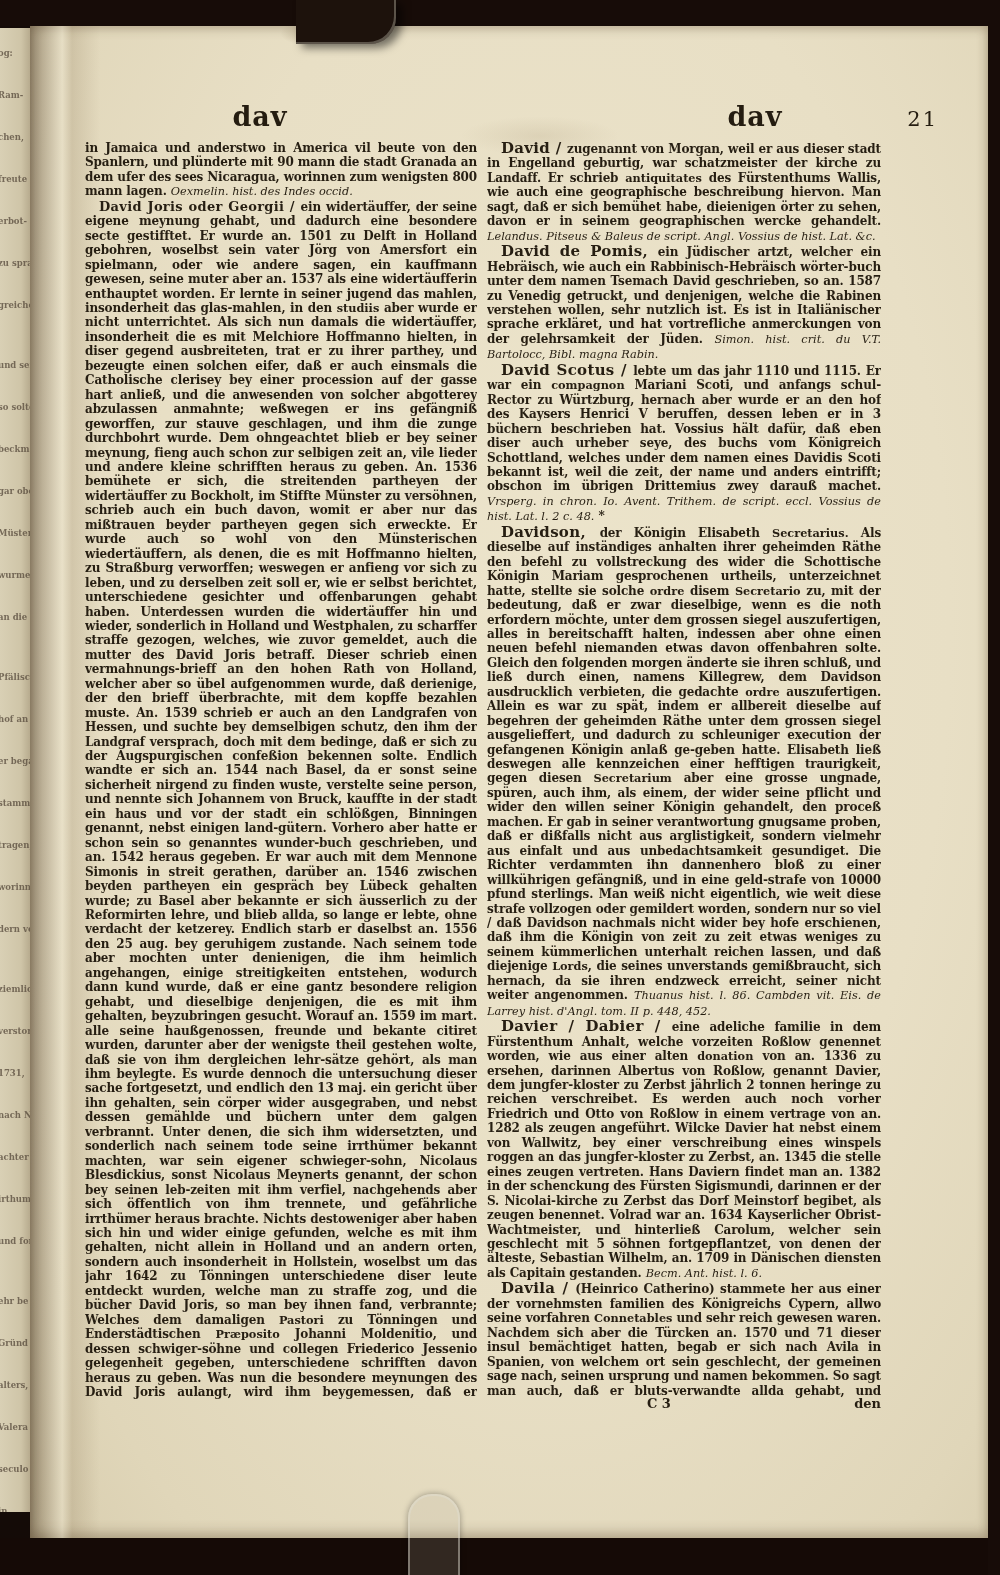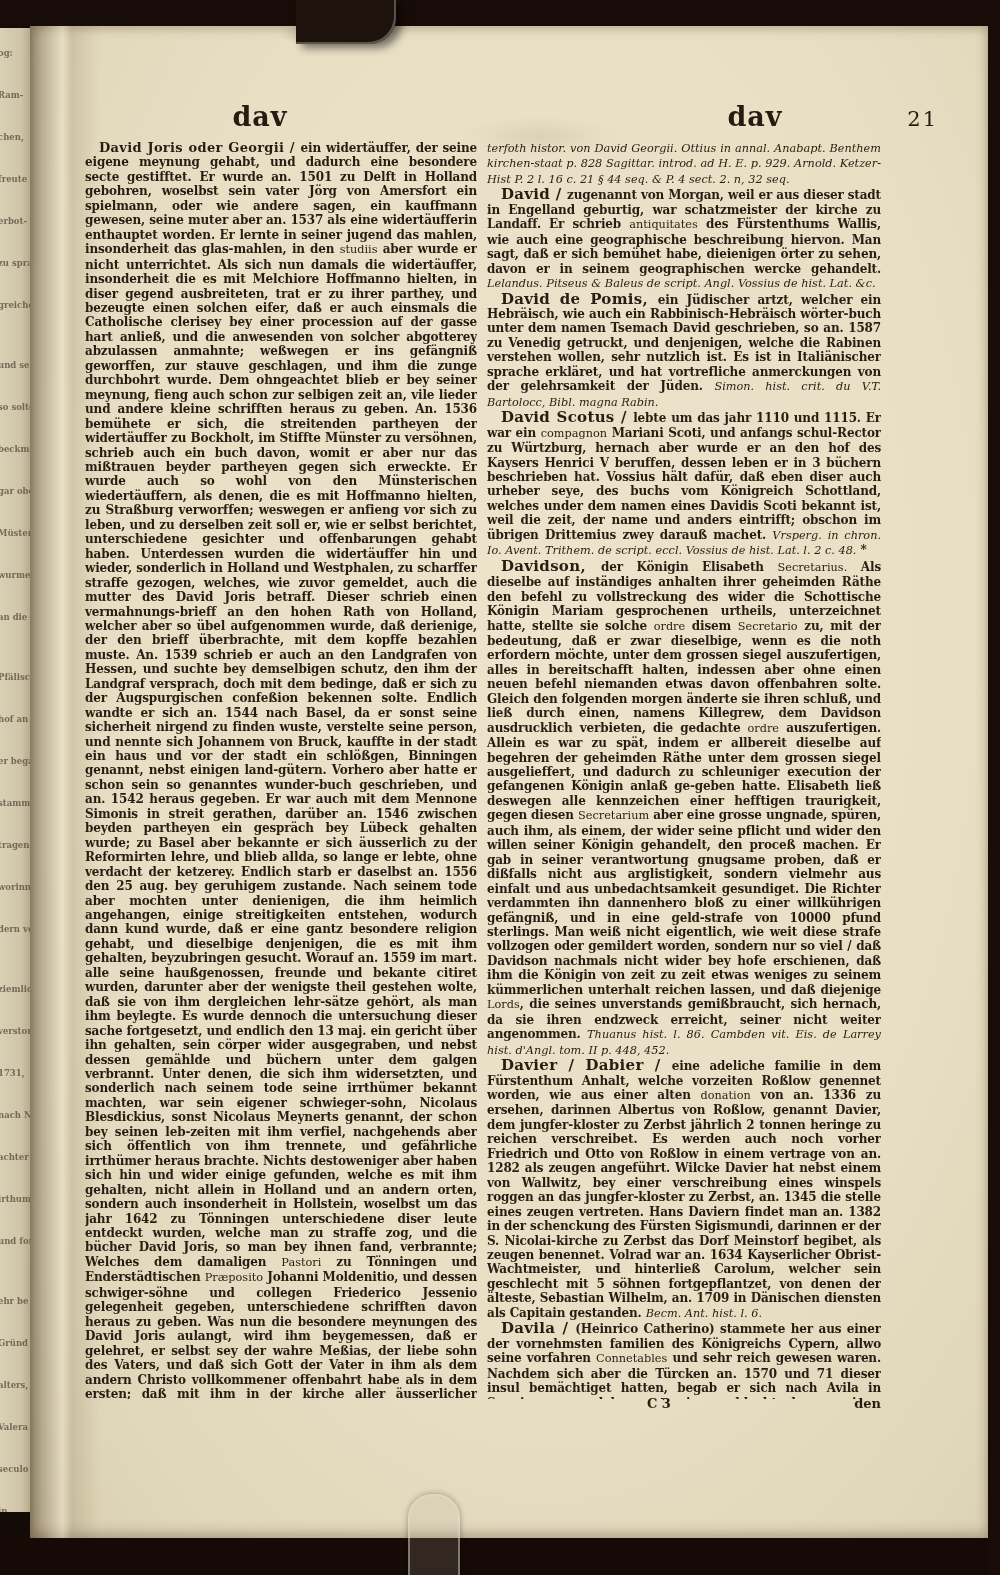--- a/index.html
+++ b/index.html
@@ -67,21 +67,21 @@
     text-align:justify;text-align-last:left;
     font-weight:bold;letter-spacing:-0.15px;
   }
   .col.left{left:85px;width:392px;}
   .col.right{left:487px;width:394px;}
   .col p{margin:0;padding:0;text-indent:14px;}
   .col p.noindent{text-indent:0;}
   .lead{font-size:15px;letter-spacing:.3px;}
   .lead.xl{font-size:13px;}
   .cite{font-weight:normal;font-style:italic;font-size:11.3px;letter-spacing:0;}
-  .ant{font-weight:normal;font-size:11.3px;letter-spacing:0;}
+  .ant{font-weight:bold;font-size:11.3px;letter-spacing:0;}
   .footer-row{
     position:absolute;left:487px;top:1396px;width:394px;height:18px;
     color:#261e12;font-weight:bold;font-size:13px;
   }
   .footer-row .sig{position:absolute;left:160px;text-align:center;}
   .footer-row .catch{position:absolute;right:0;}
 </style>
 </head>
 <body>
 
@@ -126,24 +126,24 @@
     <span class="frag" style="margin-top: 16px;">Valera</span>
     <span class="frag" style="margin-top: 16px;">seculo</span>
     <span class="frag" style="margin-top: 16px;">in</span>
   </div>
 
 <div class="running left">dav</div>
 <div class="running right">dav</div>
 <div class="pagenum">21</div>
 
 <div class="col left" id="col-left">
+    <p class="noindent"><span>in Jamaica und anderstwo in America vil beute von den Spanlern, und plünderte mit 90 mann die stadt Granada an dem ufer des sees Nicaragua, worinnen zum wenigsten 800 mann lagen. </span><span class="cite">Oexmelin. hist. des Indes occid.</span></p>
     <p><span class="lead xl">David Joris oder Georgii / </span><span>ein widertäuffer, der seine eigene meynung gehabt, und dadurch eine besondere secte gestifftet. Er wurde an. 1501 zu Delft in Holland gebohren, woselbst sein vater Jörg von Amersfort ein spielmann, oder wie andere sagen, ein kauffmann gewesen, seine muter aber an. 1537 als eine widertäufferin enthauptet worden. Er lernte in seiner jugend das mahlen, insonderheit das glas-mahlen, in den </span><span class="ant">studiis</span><span> aber wurde er nicht unterrichtet. Als sich nun damals die widertäuffer, insonderheit die es mit Melchiore Hoffmanno hielten, in diser gegend ausbreiteten, trat er zu ihrer parthey, und bezeugte einen solchen eifer, daß er auch einsmals die Catholische clerisey bey einer procession auf der gasse hart anließ, und die anwesenden von solcher abgotterey abzulassen anmahnte; weßwegen er ins gefängniß geworffen, zur stauve geschlagen, und ihm die zunge durchbohrt wurde. Dem ohngeachtet blieb er bey seiner meynung, fieng auch schon zur selbigen zeit an, vile lieder und andere kleine schrifften heraus zu geben. An. 1536 bemühete er sich, die streitenden partheyen der widertäuffer zu Bockholt, im Stiffte Münster zu versöhnen, schrieb auch ein buch davon, womit er aber nur das mißtrauen beyder partheyen gegen sich erweckte. Er wurde auch so wohl von den Münsterischen wiedertäuffern, als denen, die es mit Hoffmanno hielten, zu Straßburg verworffen; weswegen er anfieng vor sich zu leben, und zu derselben zeit soll er, wie er selbst berichtet, unterschiedene gesichter und offenbarungen gehabt haben. Unterdessen wurden die widertäuffer hin und wieder, sonderlich in Holland und Westphalen, zu scharffer straffe gezogen, welches, wie zuvor gemeldet, auch die mutter des David Joris betraff. Dieser schrieb einen vermahnungs-brieff an den hohen Rath von Holland, welcher aber so übel aufgenommen wurde, daß derienige, der den brieff überbrachte, mit dem kopffe bezahlen muste. An. 1539 schrieb er auch an den Landgrafen von Hessen, und suchte bey demselbigen schutz, den ihm der Landgraf versprach, doch mit dem bedinge, daß er sich zu der Augspurgischen confeßion bekennen solte. Endlich wandte er sich an. 1544 nach Basel, da er sonst seine sicherheit nirgend zu finden wuste, verstelte seine person, und nennte sich Johannem von Bruck, kauffte in der stadt ein haus und vor der stadt ein schlößgen, Binningen genannt, nebst einigen land-gütern. Vorhero aber hatte er schon sein so genanntes wunder-buch geschrieben, und an. 1542 heraus gegeben. Er war auch mit dem Mennone Simonis in streit gerathen, darüber an. 1546 zwischen beyden partheyen ein gespräch bey Lübeck gehalten wurde; zu Basel aber bekannte er sich äusserlich zu der Reformirten lehre, und blieb allda, so lange er lebte, ohne verdacht der ketzerey. Endlich starb er daselbst an. 1556 den 25 aug. bey geruhigem zustande. Nach seinem tode aber mochten unter denienigen, die ihm heimlich angehangen, einige streitigkeiten entstehen, wodurch dann kund wurde, daß er eine gantz besondere religion gehabt, und dieselbige denjenigen, die es mit ihm gehalten, beyzubringen gesucht. Worauf an. 1559 im mart. alle seine haußgenossen, freunde und bekante citiret wurden, darunter aber der wenigste theil gestehen wolte, daß sie von ihm dergleichen lehr-sätze gehört, als man ihm beylegte. Es wurde dennoch die untersuchung dieser sache fortgesetzt, und endlich den 13 maj. ein gericht über ihn gehalten, sein cörper wider ausgegraben, und nebst dessen gemählde und büchern unter dem galgen verbrannt. Unter denen, die sich ihm widersetzten, und sonderlich nach seinem tode seine irrthümer bekannt machten, war sein eigener schwieger-sohn, Nicolaus Blesdickius, sonst Nicolaus Meynerts genannt, der schon bey seinen leb-zeiten mit ihm verfiel, nachgehends aber sich öffentlich von ihm trennete, und gefährliche irrthümer heraus brachte. Nichts destoweniger aber haben sich hin und wider einige gefunden, welche es mit ihm gehalten, nicht allein in Holland und an andern orten, sondern auch insonderheit in Hollstein, woselbst um das jahr 1642 zu Tönningen unterschiedene diser leute entdeckt wurden, welche man zu straffe zog, und die bücher David Joris, so man bey ihnen fand, verbrannte; Welches dem damaligen </span><span class="ant">Pastori</span><span> zu Tönningen und Enderstädtischen </span><span class="ant">Præposito</span><span> Johanni Moldenitio, und dessen schwiger-söhne und collegen Friederico Jessenio gelegenheit gegeben, unterschiedene schrifften davon heraus zu geben. Was nun die besondere meynungen des David Joris aulangt, wird ihm beygemessen, daß er gelehret, er selbst sey der wahre Meßias, der liebe sohn des Vaters, und daß sich Gott der Vater in ihm als dem andern Christo vollkommener offenbahrt habe als in dem ersten; daß mit ihm in der kirche aller äusserlicher gottesdienst, predigen und sacramenta aufhören solten; daß weder gute noch böse engel wären, sondern durch jene würden die guten, durch dise aber die bösen gedancken und bewegungen verstanden; daß man seine sünde öffentlich in der kirche beichten müsse; daß man vile weiber nehmen könne, auch eine gemeinschafft aller güter haben solte, und was dergleichen mehr sind. Unter seinen schrifften ist sonderlich berühmt das so genannte </span></p>
   </div>
 <div class="col right" id="col-right">
-    <p class="noindent"><span class="cite">terfoth histor. von David Georgii. Ottius in annal. Anabapt. Benthem kirchen-staat p. 828 Sagittar. introd. ad H. E. p. 929. Arnold. Ketzer-Hist P. 2 l. 16 c. 21 § 44 seq. &amp; P. 4 sect. 2. n, 32 seq.</span></p>
     <p><span class="lead">David / </span><span>zugenannt von Morgan, weil er aus dieser stadt in Engelland geburtig, war schatzmeister der kirche zu Landaff. Er schrieb </span><span class="ant">antiquitates</span><span> des Fürstenthums Wallis, wie auch eine geographische beschreibung hiervon. Man sagt, daß er sich bemühet habe, dieienigen örter zu sehen, davon er in seinem geographischen wercke gehandelt. </span><span class="cite">Lelandus. Pitseus &amp; Baleus de script. Angl. Vossius de hist. Lat. &amp;c.</span></p>
     <p><span class="lead">David de Pomis, </span><span>ein Jüdischer artzt, welcher ein Hebräisch, wie auch ein Rabbinisch-Hebräisch wörter-buch unter dem namen Tsemach David geschrieben, so an. 1587 zu Venedig getruckt, und denjenigen, welche die Rabinen verstehen wollen, sehr nutzlich ist. Es ist in Italiänischer sprache erkläret, und hat vortrefliche anmerckungen von der gelehrsamkeit der Jüden. </span><span class="cite">Simon. hist. crit. du V.T. Bartolocc, Bibl. magna Rabin.</span></p>
     <p><span class="lead">David Scotus / </span><span>lebte um das jahr 1110 und 1115. Er war ein </span><span class="ant">compagnon</span><span> Mariani Scoti, und anfangs schul-Rector zu Würtzburg, hernach aber wurde er an den hof des Kaysers Henrici V beruffen, dessen leben er in 3 büchern beschrieben hat. Vossius hält dafür, daß eben diser auch urheber seye, des buchs vom Königreich Schottland, welches under dem namen eines Davidis Scoti bekannt ist, weil die zeit, der name und anders eintrifft; obschon im übrigen Drittemius zwey darauß machet. </span><span class="cite">Vrsperg. in chron. Io. Avent. Trithem. de script. eccl. Vossius de hist. Lat. l. 2 c. 48.</span><span>   *</span></p>
     <p><span class="lead">Davidson, </span><span>der Königin Elisabeth </span><span class="ant">Secretarius.</span><span> Als dieselbe auf inständiges anhalten ihrer geheimden Räthe den befehl zu vollstreckung des wider die Schottische Königin Mariam gesprochenen urtheils, unterzeichnet hatte, stellte sie solche </span><span class="ant">ordre</span><span> disem </span><span class="ant">Secretario</span><span> zu, mit der bedeutung, daß er zwar dieselbige, wenn es die noth erfordern möchte, unter dem grossen siegel auszufertigen, alles in bereitschafft halten, indessen aber ohne einen neuen befehl niemanden etwas davon offenbahren solte. Gleich den folgenden morgen änderte sie ihren schluß, und ließ durch einen, namens Killegrew, dem Davidson ausdrucklich verbieten, die gedachte </span><span class="ant">ordre</span><span> auszufertigen. Allein es war zu spät, indem er allbereit dieselbe auf begehren der geheimden Räthe unter dem grossen siegel ausgelieffert, und dadurch zu schleuniger execution der gefangenen Königin anlaß ge-geben hatte. Elisabeth ließ deswegen alle kennzeichen einer hefftigen traurigkeit, gegen diesen </span><span class="ant">Secretarium</span><span> aber eine grosse ungnade, spüren, auch ihm, als einem, der wider seine pflicht und wider den willen seiner Königin gehandelt, den proceß machen. Er gab in seiner verantwortung gnugsame proben, daß er dißfalls nicht aus arglistigkeit, sondern vielmehr aus einfalt und aus unbedachtsamkeit gesundiget. Die Richter verdammten ihn dannenhero bloß zu einer willkührigen gefängniß, und in eine geld-strafe von 10000 pfund sterlings. Man weiß nicht eigentlich, wie weit diese strafe vollzogen oder gemildert worden, sondern nur so viel / daß Davidson nachmals nicht wider bey hofe erschienen, daß ihm die Königin von zeit zu zeit etwas weniges zu seinem kümmerlichen unterhalt reichen lassen, und daß diejenige </span><span class="ant">Lords</span><span>, die seines unverstands gemißbraucht, sich hernach, da sie ihren endzweck erreicht, seiner nicht weiter angenommen. </span><span class="cite">Thuanus hist. l. 86. Cambden vit. Eis. de Larrey hist. d'Angl. tom. II p. 448, 452.</span></p>
     <p><span class="lead">Davier / Dabier / </span><span>eine adeliche familie in dem Fürstenthum Anhalt, welche vorzeiten Roßlow genennet worden, wie aus einer alten </span><span class="ant">donation</span><span> von an. 1336 zu ersehen, darinnen Albertus von Roßlow, genannt Davier, dem jungfer-kloster zu Zerbst jährlich 2 tonnen heringe zu reichen verschreibet. Es werden auch noch vorher Friedrich und Otto von Roßlow in einem vertrage von an. 1282 als zeugen angeführt. Wilcke Davier hat nebst einem von Wallwitz, bey einer verschreibung eines winspels roggen an das jungfer-kloster zu Zerbst, an. 1345 die stelle eines zeugen vertreten. Hans Daviern findet man an. 1382 in der schenckung des Fürsten Sigismundi, darinnen er der S. Nicolai-kirche zu Zerbst das Dorf Meinstorf begibet, als zeugen benennet. Volrad war an. 1634 Kayserlicher Obrist-Wachtmeister, und hinterließ Carolum, welcher sein geschlecht mit 5 söhnen fortgepflantzet, von denen der älteste, Sebastian Wilhelm, an. 1709 in Dänischen diensten als Capitain gestanden. </span><span class="cite">Becm. Ant. hist. l. 6.</span></p>
     <p><span class="lead">Davila / </span><span>(Heinrico Catherino) stammete her aus einer der vornehmsten familien des Königreichs Cypern, allwo seine vorfahren </span><span class="ant">Connetables</span><span> und sehr reich gewesen waren. Nachdem sich aber die Türcken an. 1570 und 71 dieser insul bemächtiget hatten, begab er sich nach Avila in Spanien, von welchem ort sein geschlecht, der gemeinen sage nach, seinen ursprung und namen bekommen. So sagt man auch, daß er bluts-verwandte allda gehabt, und verhofft habe / daß dieselben sich seiner annehmen und ihm wiederum aufhelffen würden; allein / nachdem er sich in seiner hoffnung betrogen sahe, gieng er in Franckrich / allwo die vornemsten bediente an Henrici III hofe sich seiner erbarmten, und ihm viel gutes thaten. Er hatte noch einen bruder, (welcher Ludovicus hieß, und vorhin Venetianischer Commendant in der festung Zara gewesen war) nebst 2 schwestern, welche Catharina </span></p>
   </div>
 
 <div class="footer-row">
   <span class="sig">C 3</span>

